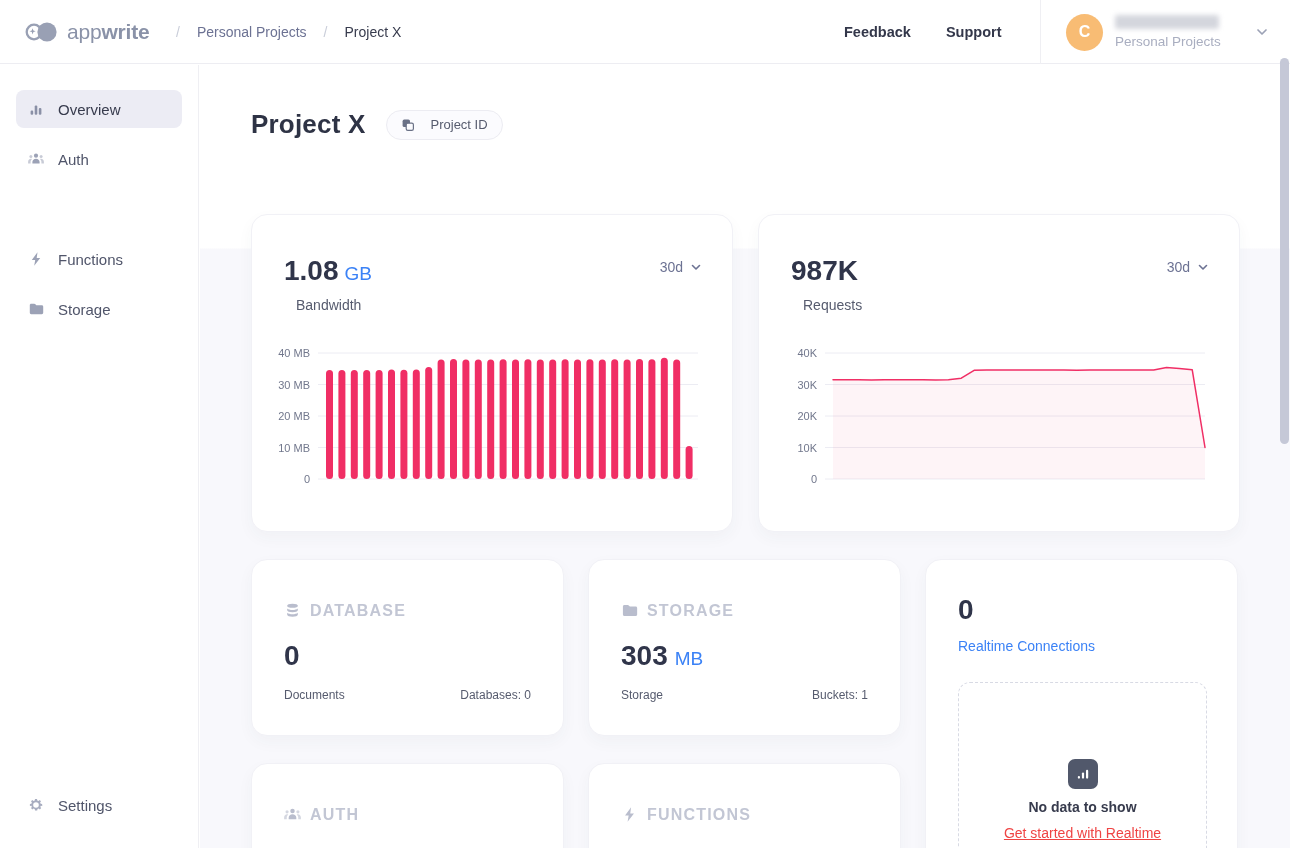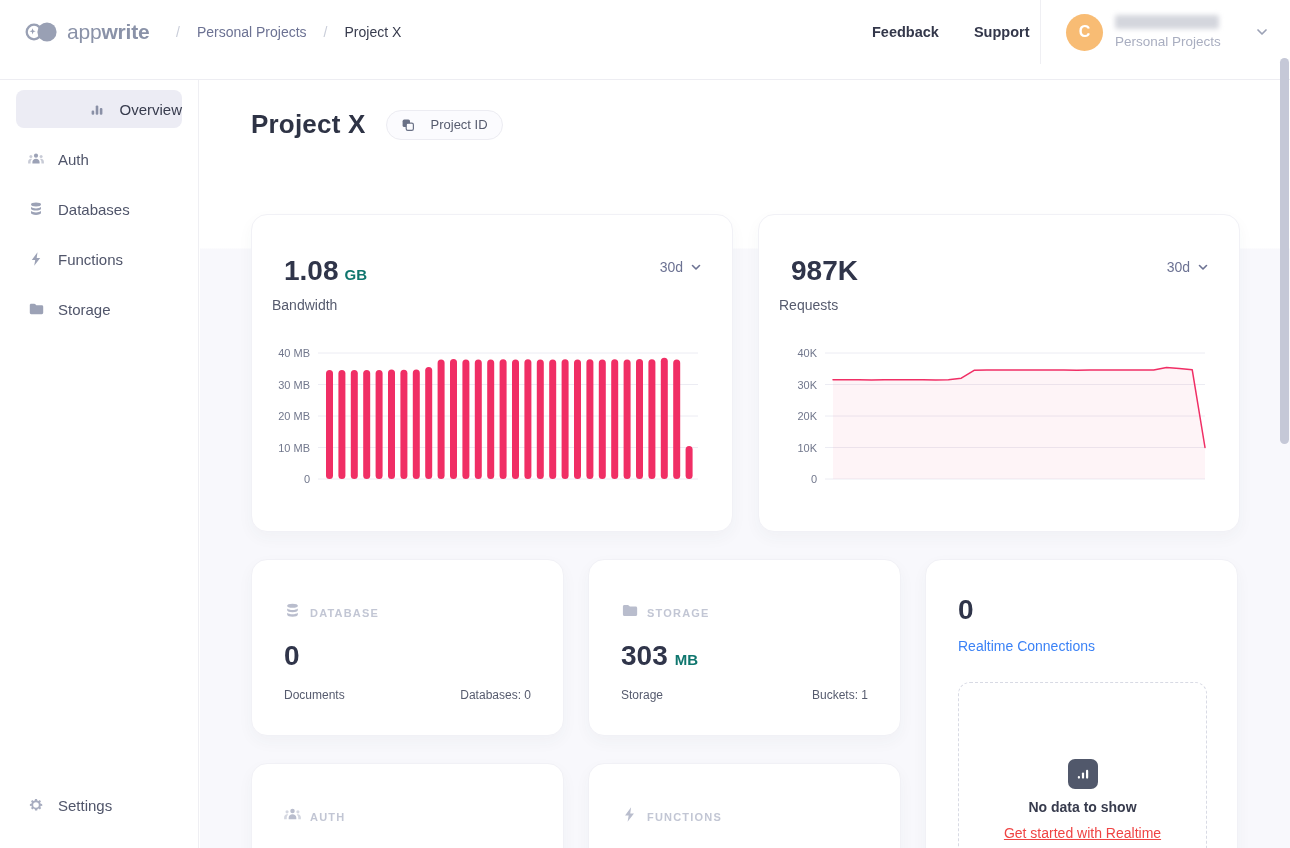--- a/index.html
+++ b/index.html
@@ -3,73 +3,73 @@
 <meta charset="utf-8">
 <style>
   * { margin:0; padding:0; box-sizing:border-box; }
   html,body { width:1290px; height:848px; }
   body {
     position:relative; overflow:hidden; background:#fff;
     font-family:"Liberation Sans","DejaVu Sans",sans-serif;
     color:#373B4D;
   }
   
-  .header { position:absolute; top:0; left:0; width:1290px; height:80px;
+  .header { position:absolute; top:0; left:0; width:1290px; height:64px;
     background:#fff; border-bottom:1px solid #EDEDF2; z-index:20; }
   .logo { position:absolute; left:24px; top:0; height:64px; display:flex; align-items:center; gap:9px; }
   .logo-text { font-size:21px; color:#8A92A8; letter-spacing:-0.2px; }
   .logo-text b { font-weight:700; color:#8A92A8; }
   .breadcrumb { position:absolute; left:176px; top:0; height:64px; display:flex; align-items:center; gap:17px; font-size:14px; }
   .crumb-sep { color:#C9CDD9; }
   .crumb-link { color:#6C7293; cursor:pointer; }
   .crumb-current { color:#373B4D; font-weight:500; }
-  .top-nav { position:absolute; left:844px; top:0; height:64px; display:flex; align-items:center; gap:35px;margin-left:28px; }
+  .top-nav { position:absolute; left:844px; top:0; height:64px; display:flex; align-items:center; gap:35px; }
   .top-nav-link { font-size:14.5px; font-weight:700; color:#33374A; cursor:pointer; }
   .header-divider { position:absolute; left:1040px; top:0; width:1px; height:64px; background:#EFEFF3; }
   .account { position:absolute; left:1066px; top:0; height:64px; display:flex; align-items:center; gap:12px; cursor:pointer; }
   .avatar { width:37px; height:37px; border-radius:50%; background:#F8BC74; color:#fff;
     display:flex; align-items:center; justify-content:center; font-size:16px; font-weight:700; }
   .account-text { display:flex; flex-direction:column; gap:5px; }
   .blurred-name { width:104px; height:14px; border-radius:2px; background:#D4D6DD; filter:blur(2.5px); }
   .account-org { font-size:13.5px; color:#A9AEC0; }
   .account-chevron { margin-left:22px; color:#9CA2B6; display:flex; }
   
   .sidebar { position:absolute; top:65px; left:0; width:199px; height:783px;
     background:#fff; border-right:1px solid #EFEFF3; z-index:10; }
   .side-item { position:absolute; left:16px; width:166px; height:38px; border-radius:8px;
     display:flex; align-items:center; gap:14px; padding-left:12px; cursor:pointer;
     font-size:15px; color:#50556A; }
   .side-item .icon { width:16px; height:16px; display:flex; }
-  .side-item.active { background:#ECECF4; color:#373B4D; font-weight:500;justify-content:flex-end; }
+  .side-item.active { background:#ECECF4; color:#373B4D; font-weight:500; }
   
   .main { position:absolute; top:65px; left:200px; width:1090px; height:783px;
     background:linear-gradient(180deg,#fff 0,#fff 183px,#F8F8FC 184px,#F8F8FC 100%);
     overflow:hidden; }
   .page-head { position:absolute; left:51px; top:44px; display:flex; align-items:center; gap:20px; }
   .page-title { font-size:26px; font-weight:700; color:#2E3345; letter-spacing:0.2px; }
   .project-id-badge { height:30px; display:flex; align-items:center; gap:16px; padding:0 14px;
     border:1px solid #ECECF2; border-radius:15px; background:#FBFBFE; font-size:13px; color:#565B6E; cursor:pointer; }
   .card { position:absolute; background:#fff; border:1px solid #F1F1F6; border-radius:16px;
     box-shadow:0 6px 16px rgba(60,66,87,0.04); }
   .card-bandwidth { left:51px; top:149px; width:482px; height:318px; }
   .card-requests  { left:558px; top:149px; width:482px; height:318px; }
   .card-database  { left:51px;  top:494px; width:313px; height:177px; }
   .card-storage   { left:388px; top:494px; width:313px; height:177px; }
   .card-realtime  { left:725px; top:494px; width:313px; height:330px; }
   .card-auth      { left:51px;  top:698px; width:313px; height:150px; }
   .card-functions { left:388px; top:698px; width:313px; height:150px; }
   .metric-value { position:absolute; left:32px; top:40px; font-size:28px; font-weight:700; color:#30354A;
     display:flex; align-items:baseline; gap:6px; }
-  .metric-unit { font-size:15px; font-weight:700; color:#0f766e; }
-  .metric-label { position:absolute; left:20px; top:82px; font-size:14px; color:#565B6E; }
+  .metric-unit { font-size:19px; font-weight:400; color:#3b82f6; }
+  .metric-label { position:absolute; left:44px; top:82px; font-size:14px; color:#565B6E; }
   .range-select { position:absolute; right:30px; top:44px; display:flex; align-items:center; gap:7px;
     font-size:14px; color:#6C7293; cursor:pointer; }
   .chart-svg { position:absolute; left:12px; top:130px; width:446px; height:152px; }
-  .cat-head { position:absolute; left:32px; top:42px; display:flex; align-items:flex-end; gap:9px;
-    font-size:11px; font-weight:700; letter-spacing:1.2px; color:#C2C6D4; }
+  .cat-head { position:absolute; left:32px; top:42px; display:flex; align-items:flex-start; gap:9px;
+    font-size:16px; font-weight:700; letter-spacing:1.2px; color:#C2C6D4; }
   .cat-head .icon { width:17px; height:17px; display:flex; }
   .stat-value { position:absolute; left:32px; top:80px; font-size:28px; font-weight:700; color:#30354A;
     display:flex; align-items:baseline; gap:7px; }
   .stat-row { position:absolute; left:32px; right:32px; top:128px; display:flex;
     justify-content:space-between; font-size:12px; color:#565B6E; }
   .rt-value { position:absolute; left:32px; top:34px; font-size:28px; font-weight:700; color:#30354A; }
   .rt-label { position:absolute; left:32px; top:78px; font-size:14px; color:#3b82f6; }
   .rt-empty { position:absolute; left:32px; top:122px; width:249px; height:240px;
     border:1px dashed #D8DAE4; border-radius:12px; display:flex; flex-direction:column;
     align-items:center; padding-top:76px; gap:10px; }
@@ -140,30 +140,20 @@
           <path d="M8 7.7c2 0 3.6 1.3 3.6 3.4v1.3H4.4v-1.3c0-2.1 1.6-3.4 3.6-3.4z"></path>
         <g opacity="0.55">
             <circle cx="2.9" cy="5.5" r="1.5"></circle>
             <path d="M2.9 7.8c.4 0 .8.1 1.1.2-.9.8-1.4 1.9-1.4 3.1v1.3H.1v-1.5c0-1.8 1.2-3.1 2.8-3.1z"></path>
             <circle cx="13.1" cy="5.5" r="1.5"></circle>
             <path d="M13.1 7.8c1.6 0 2.8 1.3 2.8 3.1v1.5h-2.5v-1.3c0-1.2-.5-2.3-1.4-3.1.3-.1.7-.2 1.1-.2z"></path>
           </g>
       </svg>
     </span>
     <span>Auth</span>
-  </div>
-  <div class="side-item" style="top:125px;">
-    <span class="icon">
-      <svg viewBox="0 0 16 16" fill="#9CA2B6">
-          <ellipse cx="8" cy="3.5" rx="5" ry="1.9"></ellipse>
-          <path d="M3 6.1c1 .9 2.9 1.4 5 1.4s4-.5 5-1.4v1.6c0 1-2.2 1.9-5 1.9S3 8.7 3 7.7z"></path>
-          <path d="M3 10.1c1 .9 2.9 1.4 5 1.4s4-.5 5-1.4V12c0 1-2.2 1.9-5 1.9S3 13 3 12z"></path>
-        </svg>
-    </span>
-    <span>Databases</span>
   </div>
   <div class="side-item" style="top:175px;">
     <span class="icon">
       <svg viewBox="0 0 16 16" fill="#9CA2B6">
           <path d="M9.5 1.2L3.8 9h3.4l-1 5.8L12.2 7H8.7l.8-5.8z"></path>
         </svg>
     </span>
     <span>Functions</span>
   </div>
   <div class="side-item" style="top:225px;">

